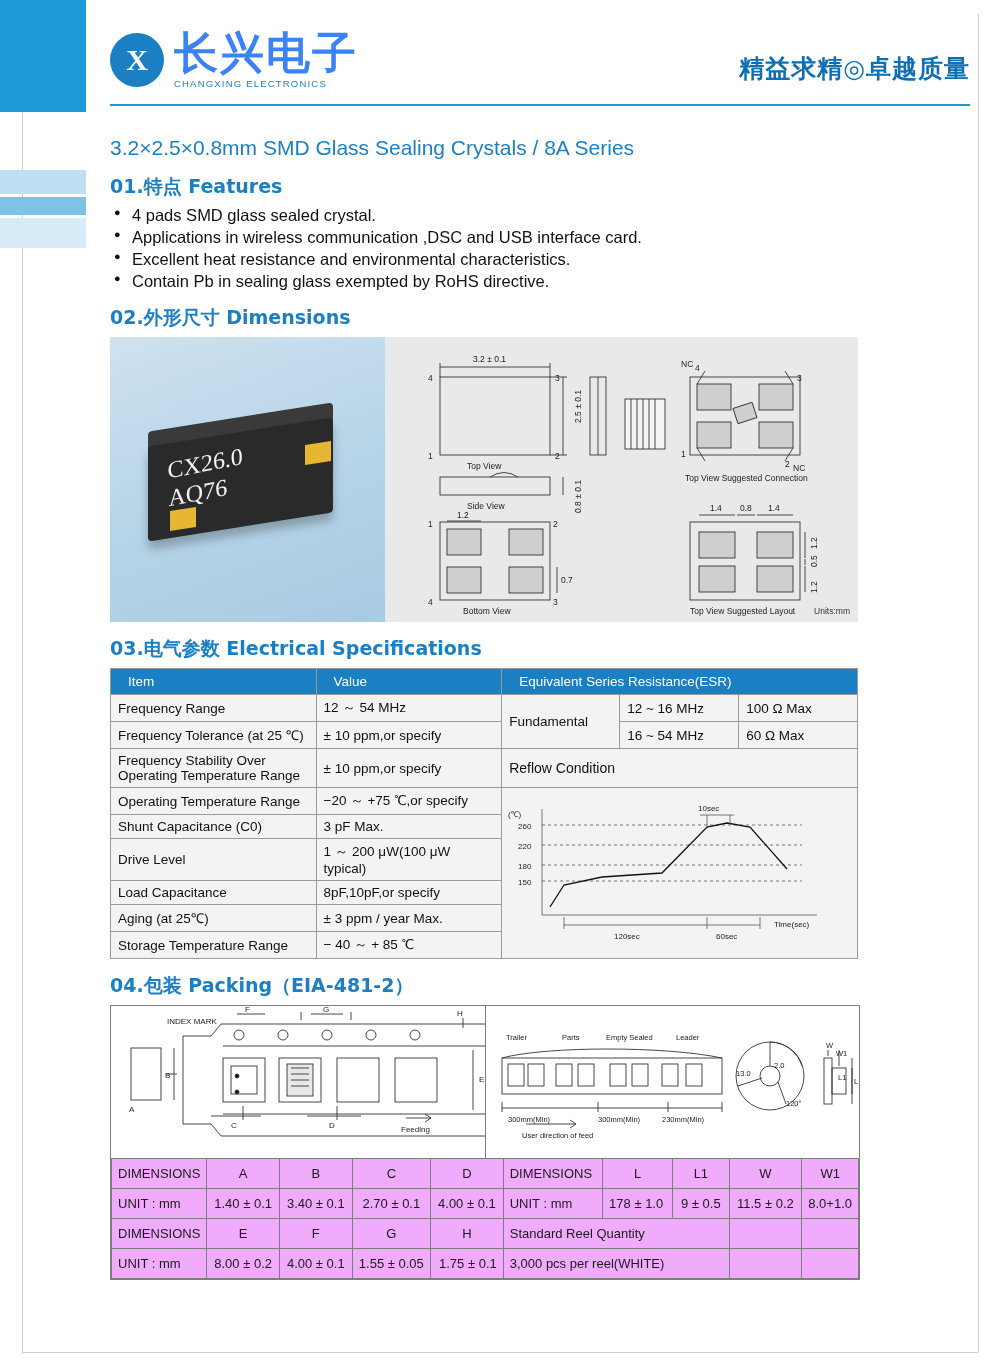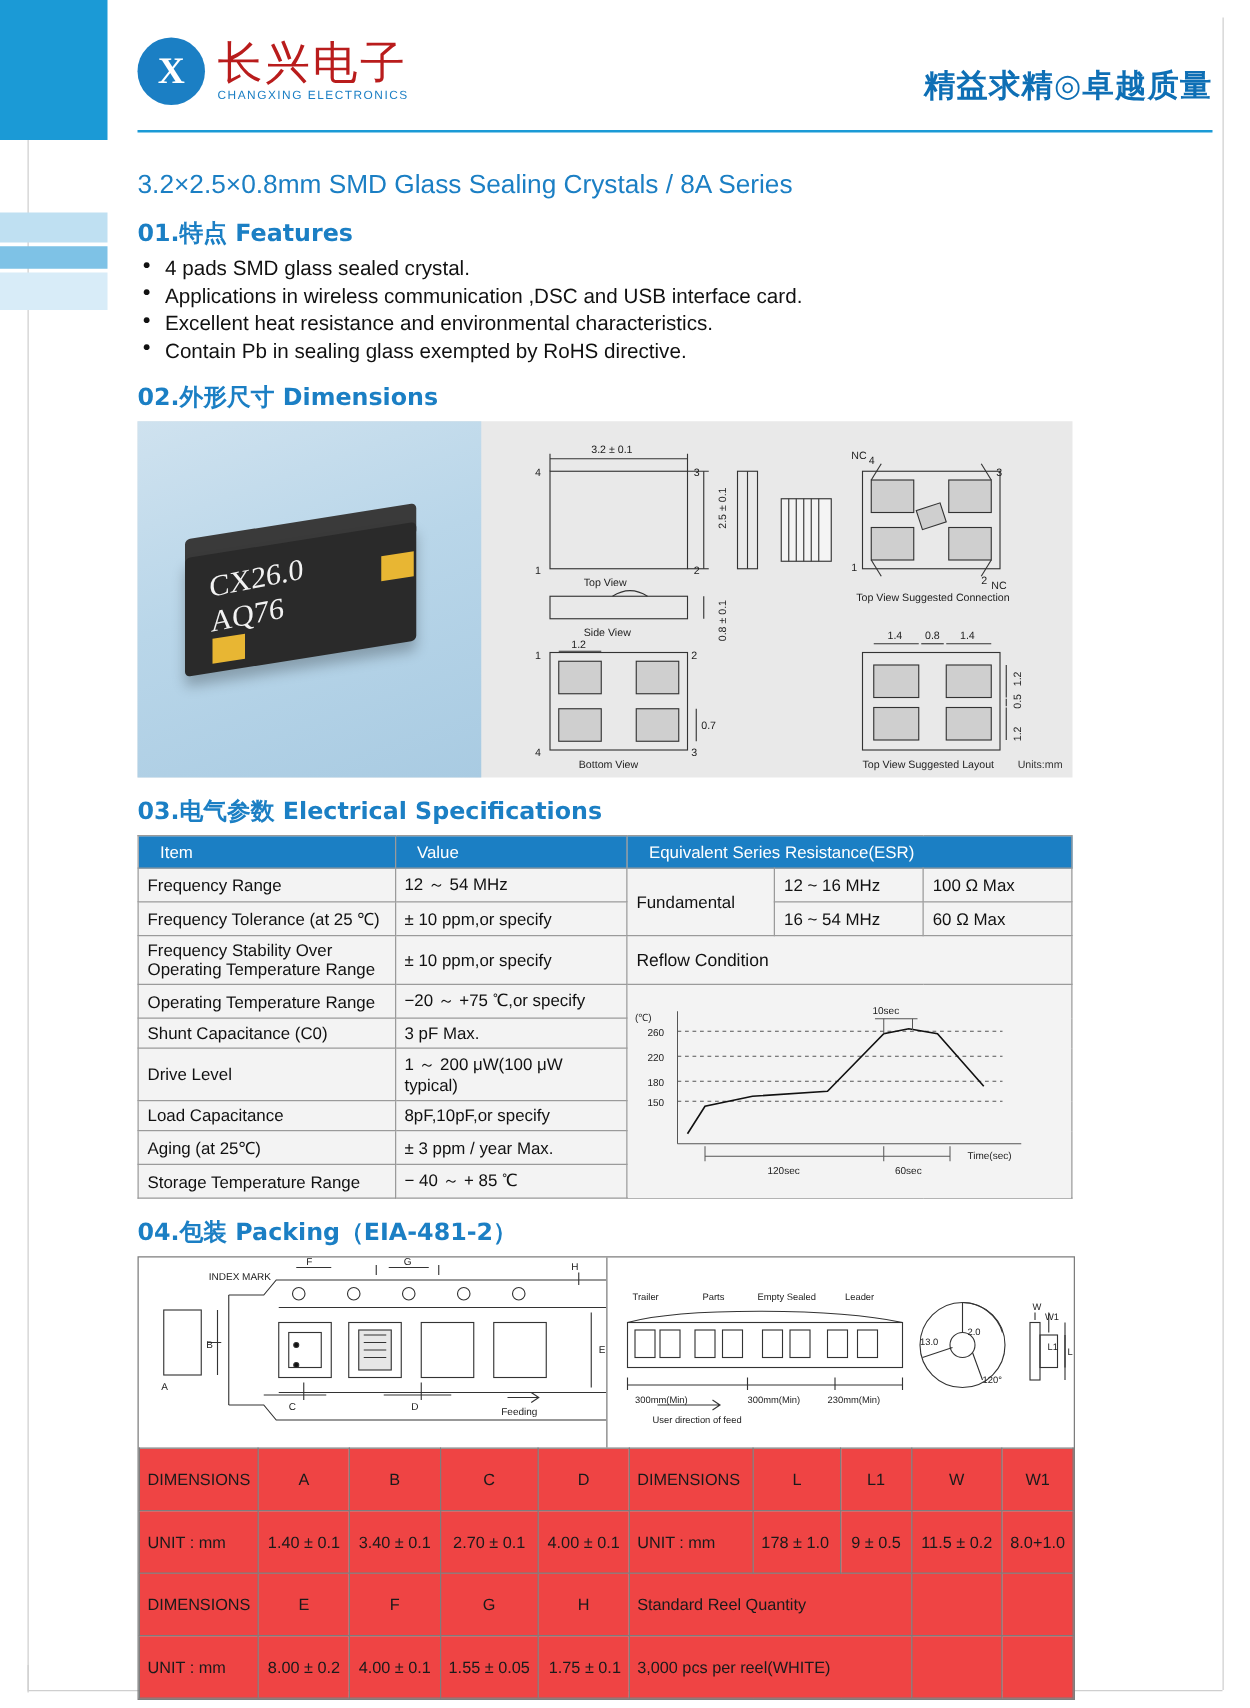--- a/index.html
+++ b/index.html
@@ -60,21 +60,21 @@
     display:flex; align-items:center; justify-content:center;
   }
   .logo-mark span {
     color:#fff; font-size:30px; font-weight:bold; font-family:"Liberation Serif", serif;
     line-height:1;
   }
   .logo-text {
     display:flex; flex-direction:column; justify-content:center;
   }
   .logo-cn {
-    font-size:36px; font-weight:normal; color:#b91c1c;
+    font-size:44px; font-weight:bold; color:#3b82f6;
     letter-spacing:2px; line-height:1.05;
     font-family:"DejaVu Sans", sans-serif;
   }
   .logo-en {
     font-size:9.5px; color:#1b7fc4; letter-spacing:1.2px; margin-top:2px;
     font-family:"Liberation Sans", sans-serif;
   }
   .slogan {
     position:absolute; right:0; top:22px;
     font-size:25px; color:#0e6fb5; font-weight:bold;
@@ -155,21 +155,21 @@
   .reflow-cell { padding:0 !important; height:150px; position:relative; background:#f3f3f3 !important; }
   
   .pack-box { width:748px; border:1px solid #7d7d7d; margin-top:6px; }
   .pack-figs { display:flex; height:152px; }
   .pack-fig-l { width:374px; border-right:1px solid #7d7d7d; position:relative; }
   .pack-fig-r { width:373px; position:relative; }
   table.pack {
     border-collapse:collapse; width:100%; font-size:13px;
   }
   table.pack td {
-    border:1px solid #7d7d7d; padding:17px 6px; background:#ef4444; white-space:nowrap;
+    border:1px solid #7d7d7d; padding:7px 6px; background:#f0abfc; white-space:nowrap;
   }
   svg text { font-family:"Liberation Sans", sans-serif; }
 </style>
 </head>
 <body>
 
 <div class="page">
 
   <div class="border-l"></div>
   <div class="border-r"></div>

